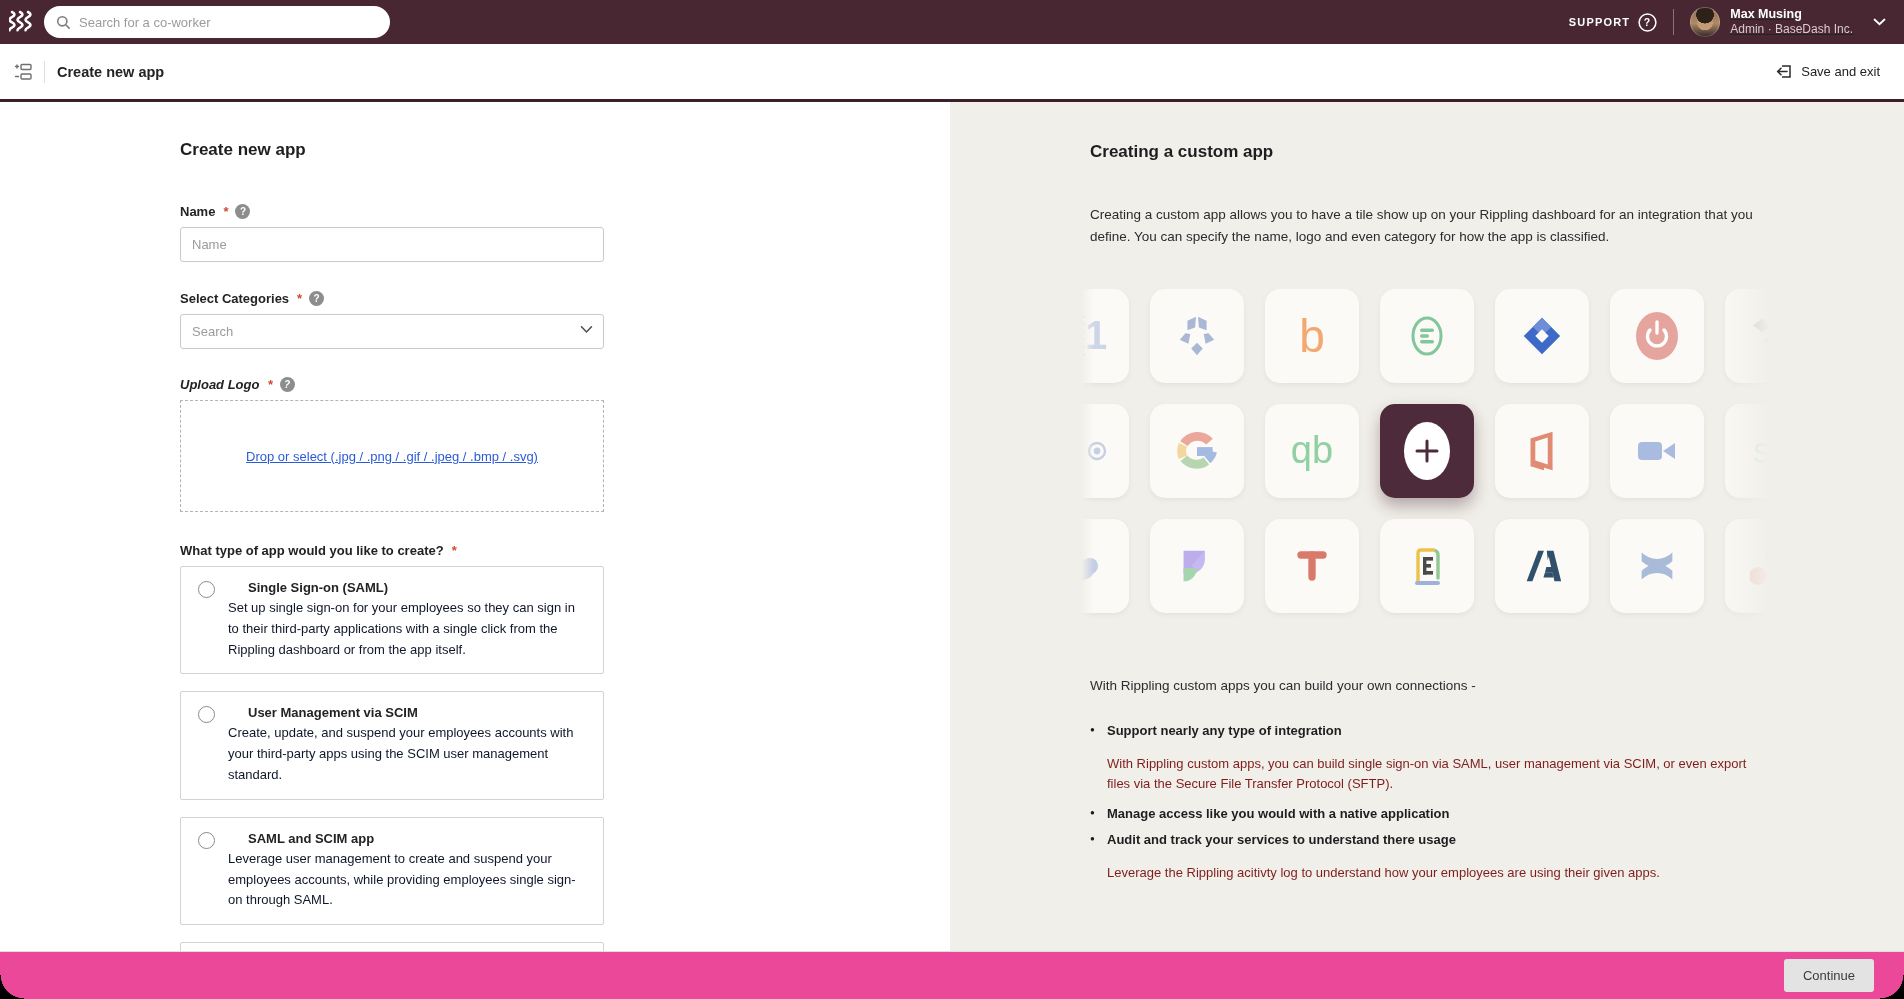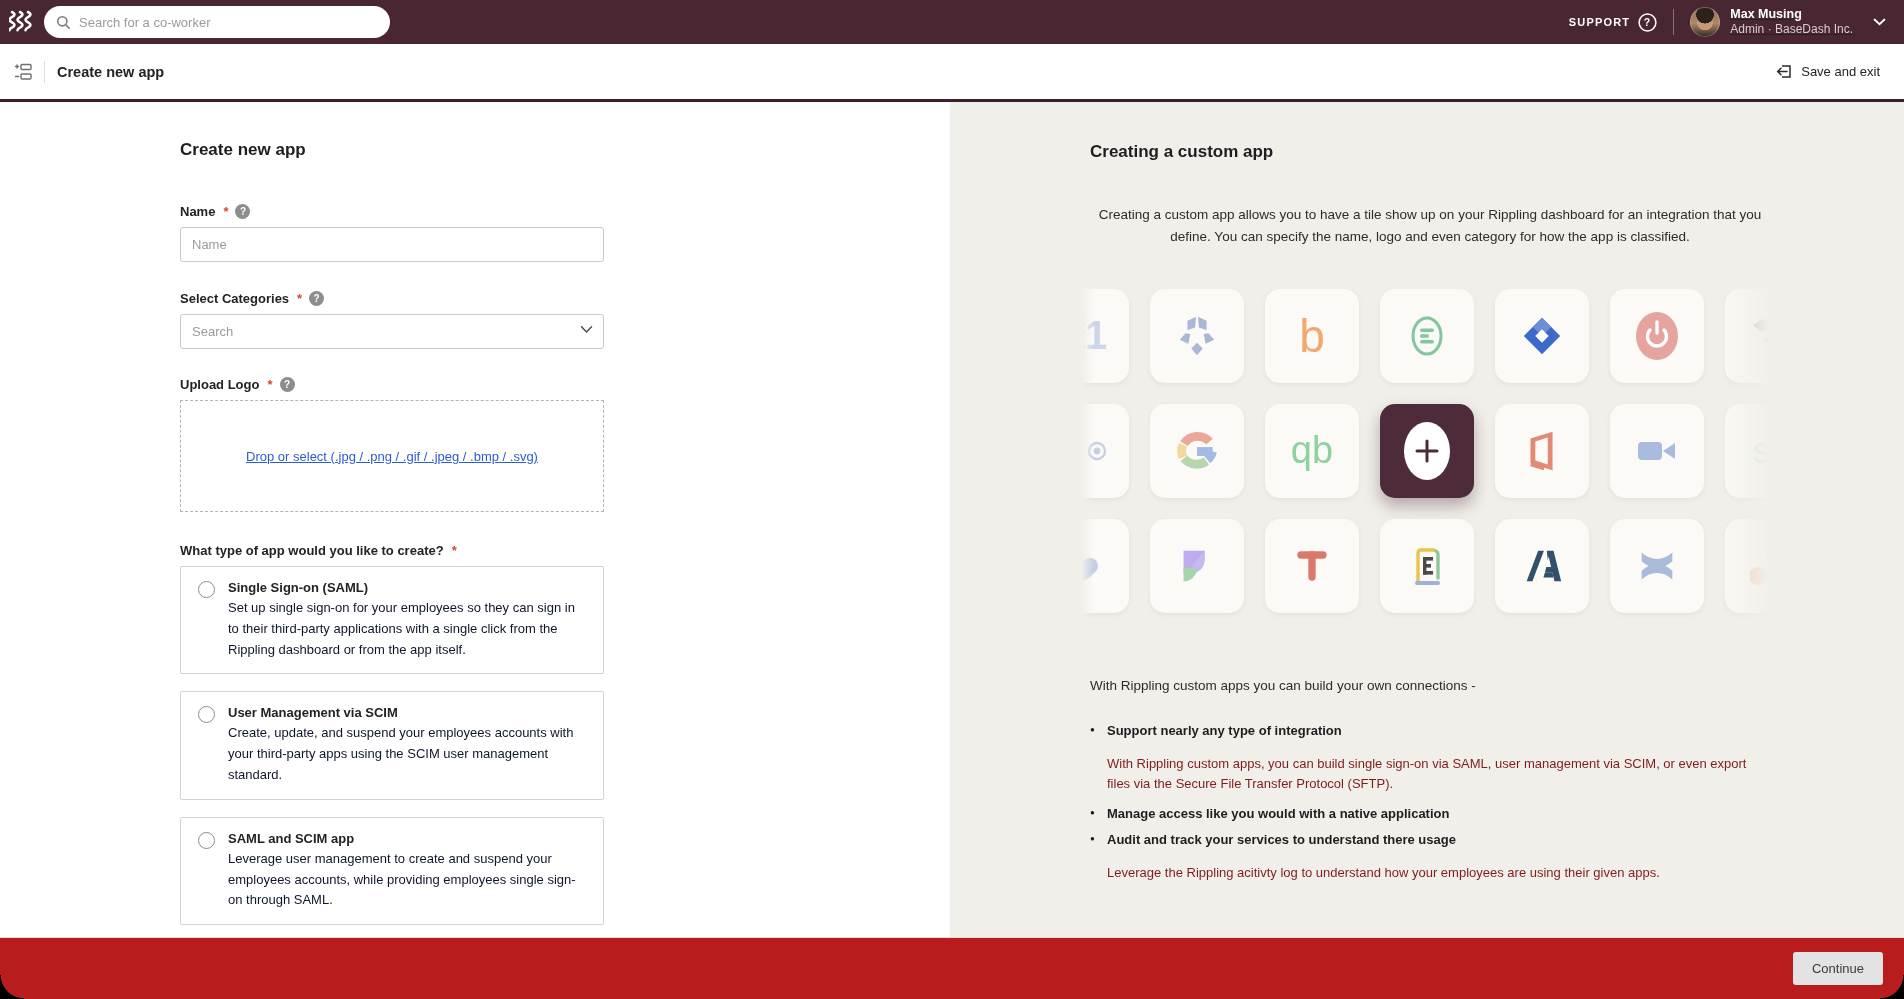--- a/index.html
+++ b/index.html
@@ -53,43 +53,43 @@
   .mt-first { margin-top:44px; }
   .mt-field { margin-top:29px; }
   .select-wrap { position:relative; }
   .select-wrap .chev { position:absolute; right:11px; top:11px; pointer-events:none; }
   .upload-box { margin-top:4px; height:112px; border:1px dashed #b3b3b3; display:flex; align-items:center; justify-content:center; background:#fff; cursor:pointer; }
   .upload-link { color:#2d5bd7; font-size:13px; text-decoration:underline; }
   .type-label { margin-top:31px; margin-bottom:8px; }
   .option-card { border:1px solid #d3d3d3; border-radius:2px; padding:13px 14px 13px 17px; display:flex; gap:13px; margin-bottom:17px; cursor:pointer; background:#fff; }
   .radio { width:17px; height:17px; border-radius:50%; border:1.6px solid #8b8b8b; flex:0 0 auto; margin-top:1px; background:#fff; }
   .option-body { flex:1; }
-  .option-title { font-size:13px; font-weight:700; color:#232326; }
+  .option-title { font-size:13px; font-weight:700; color:#232326;margin-left:20px; }
   .option-desc { font-size:13px; color:#0f172a; line-height:1.6; margin-top:3px; }
 
   
-  .intro { margin-top:42px; width:680px; font-size:13.5px; line-height:1.65; color:#2c2c2e;text-align:center; }
+  .intro { margin-top:42px; width:680px; font-size:13.5px; line-height:1.65; color:#2c2c2e; }
   .tile-grid { margin-top:40px; margin-left:-10px; width:706px; overflow:hidden; position:relative; }
   .tile-row { display:flex; gap:21px; margin-bottom:21px; margin-left:-45px; width:760px; }
   .tile { width:94px; height:94px; background:#fbfaf7; border-radius:15px; flex:0 0 auto; display:flex; align-items:center; justify-content:center; box-shadow:0 2px 5px rgba(80,70,60,.07); }
   .tile.custom { background:#4e2b3a; box-shadow:0 8px 16px rgba(62,31,46,.35); }
   .tile .glyph-letter { font-weight:700; }
   .fade-right { position:absolute; top:0; right:0; width:72px; height:100%; background:linear-gradient(90deg, rgba(241,239,233,0), #f1efe9 78%); pointer-events:none; }
   .fade-left { position:absolute; top:0; left:0; width:14px; height:100%; background:linear-gradient(270deg, rgba(241,239,233,0), #f1efe9 90%); pointer-events:none; }
   .plus-oval { width:46px; height:58px; background:#fff; border-radius:50%; display:flex; align-items:center; justify-content:center; }
 
   .connections-line { margin-top:44px; font-size:13.5px; color:#2c2c2e; width:680px; }
   .bullets { margin-top:30px; width:690px; list-style:none; }
   .bullets li { position:relative; padding-left:17px; margin-bottom:11px; }
   .bullets li::before { content:"●"; position:absolute; left:0; top:2px; font-size:8px; color:#1c1c1e; }
   .bullet-title { font-size:13px; font-weight:700; color:#1e1e20; }
   .bullet-desc { font-size:13px; color:#7f1d1d; line-height:1.6; margin-top:16px; max-width:660px; }
 
   
-  .footer { height:62px; background:#b91c1c; border-top:1px solid #dedede; flex:0 0 auto; display:flex; align-items:center; justify-content:flex-end; padding-right:21px; }
+  .footer { height:48px; background:#ec4899; border-top:1px solid #dedede; flex:0 0 auto; display:flex; align-items:center; justify-content:flex-end; padding-right:30px; }
   .btn-continue { background:#e3e3e3; border:none; border-radius:3px; color:#3b3b3d; font-size:13px; font-family:inherit; padding:9px 19px; cursor:pointer; }
 
   
   .corner { position:absolute; bottom:0; width:24px; height:24px; z-index:9; pointer-events:none; }
   .corner.bl { left:0; background:radial-gradient(circle at 100% 0%, transparent 23px, #000 23.5px); }
   .corner.br { right:0; background:radial-gradient(circle at 0% 0%, transparent 23px, #000 23.5px); }
 
   svg { display:block; }
 </style>
 </head>
@@ -182,21 +182,21 @@
         </div>
         <div class="select-wrap">
           <input class="text-input" type="text" placeholder="Search" style="">
           <span class="chev">
             <svg width="13" height="9" viewBox="0 0 13 9" fill="none" stroke="#4c4c4c" stroke-width="1.5" stroke-linecap="round">
                 <path d="M1.5 1.8 L6.5 7 L11.5 1.8"></path>
               </svg>
           </span>
         </div>
 
-        <div class="field-label mt-field" style="margin-top:28px;">
+        <div class="field-label mt-field" style="margin-top:28px;font-style:italic;">
           <span>Upload Logo</span>
             <span class="req">*</span>
           <span class="help-dot">?</span>
         </div>
         <div class="upload-box">
           <a class="upload-link">Drop or select (.jpg / .png / .gif / .jpeg / .bmp / .svg)</a>
         </div>
 
         <div class="field-label type-label">
           <span>What type of app would you like to create?</span>

